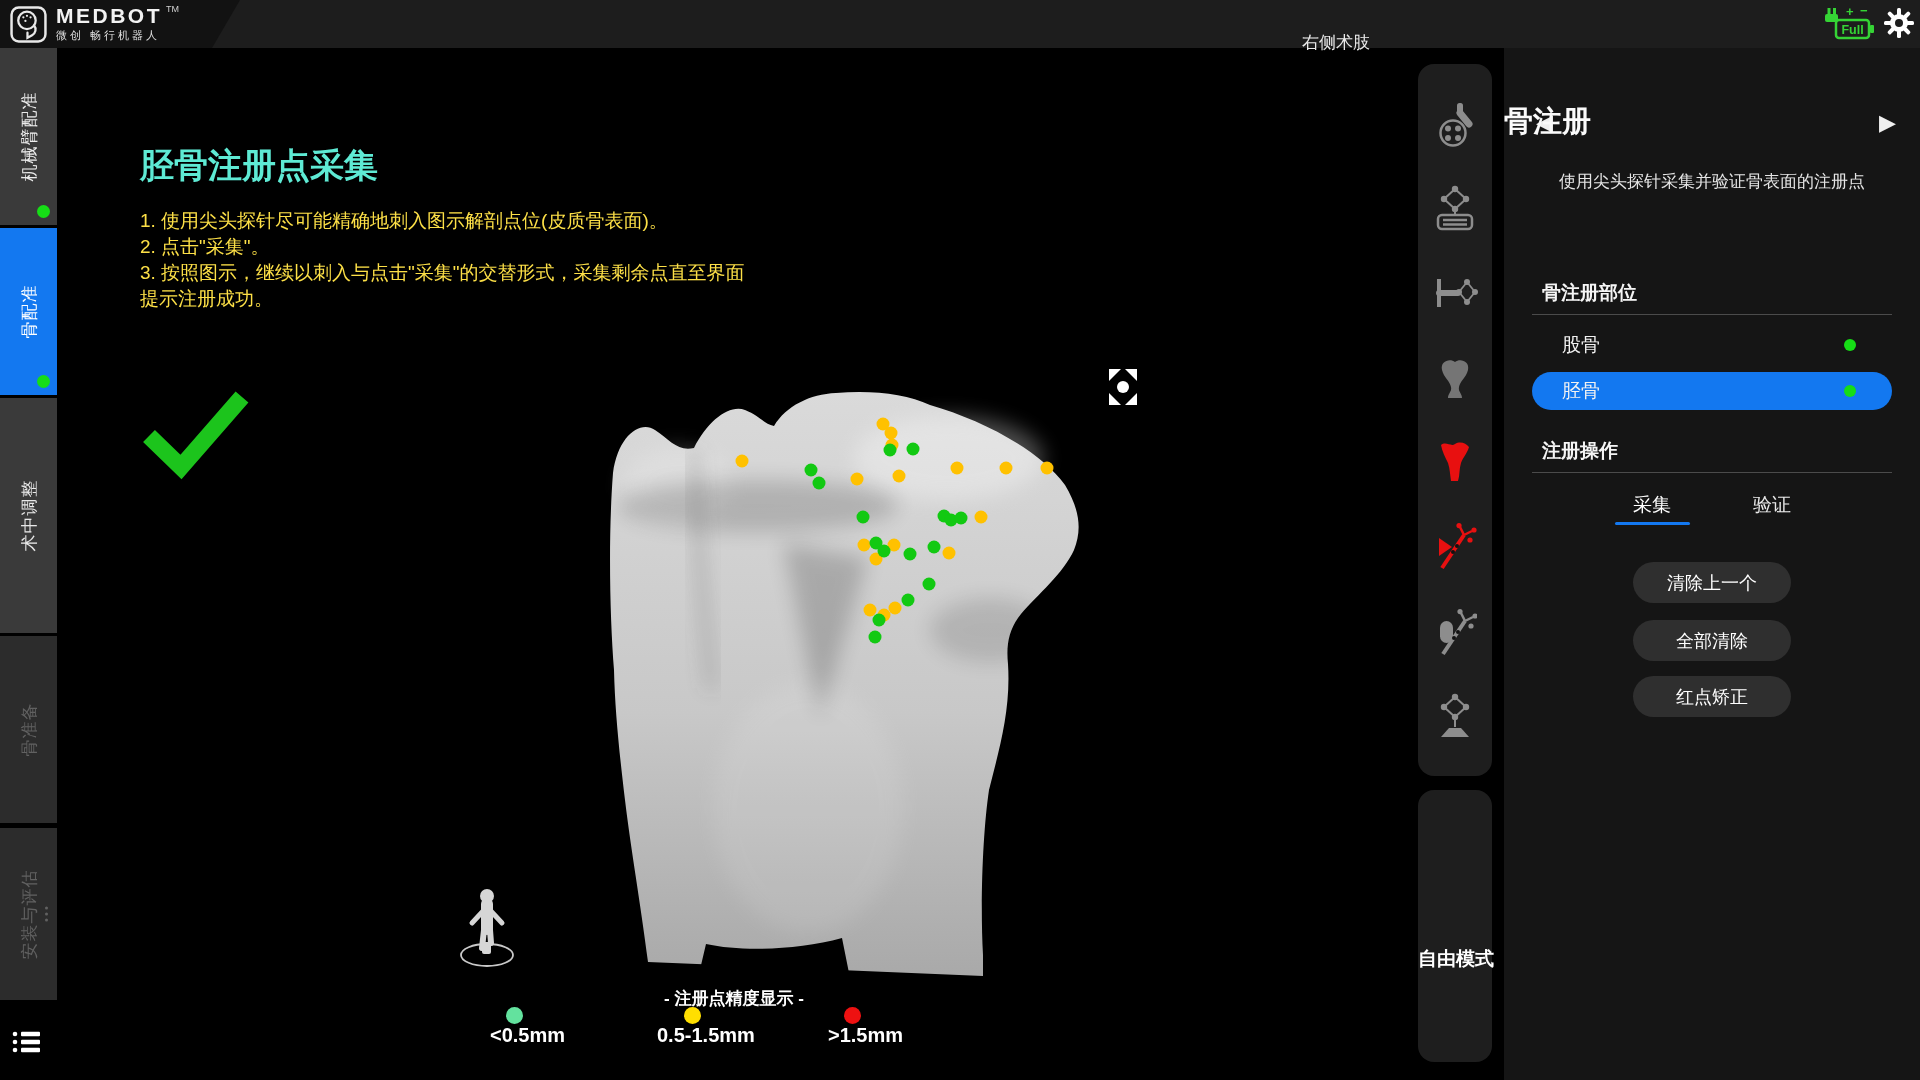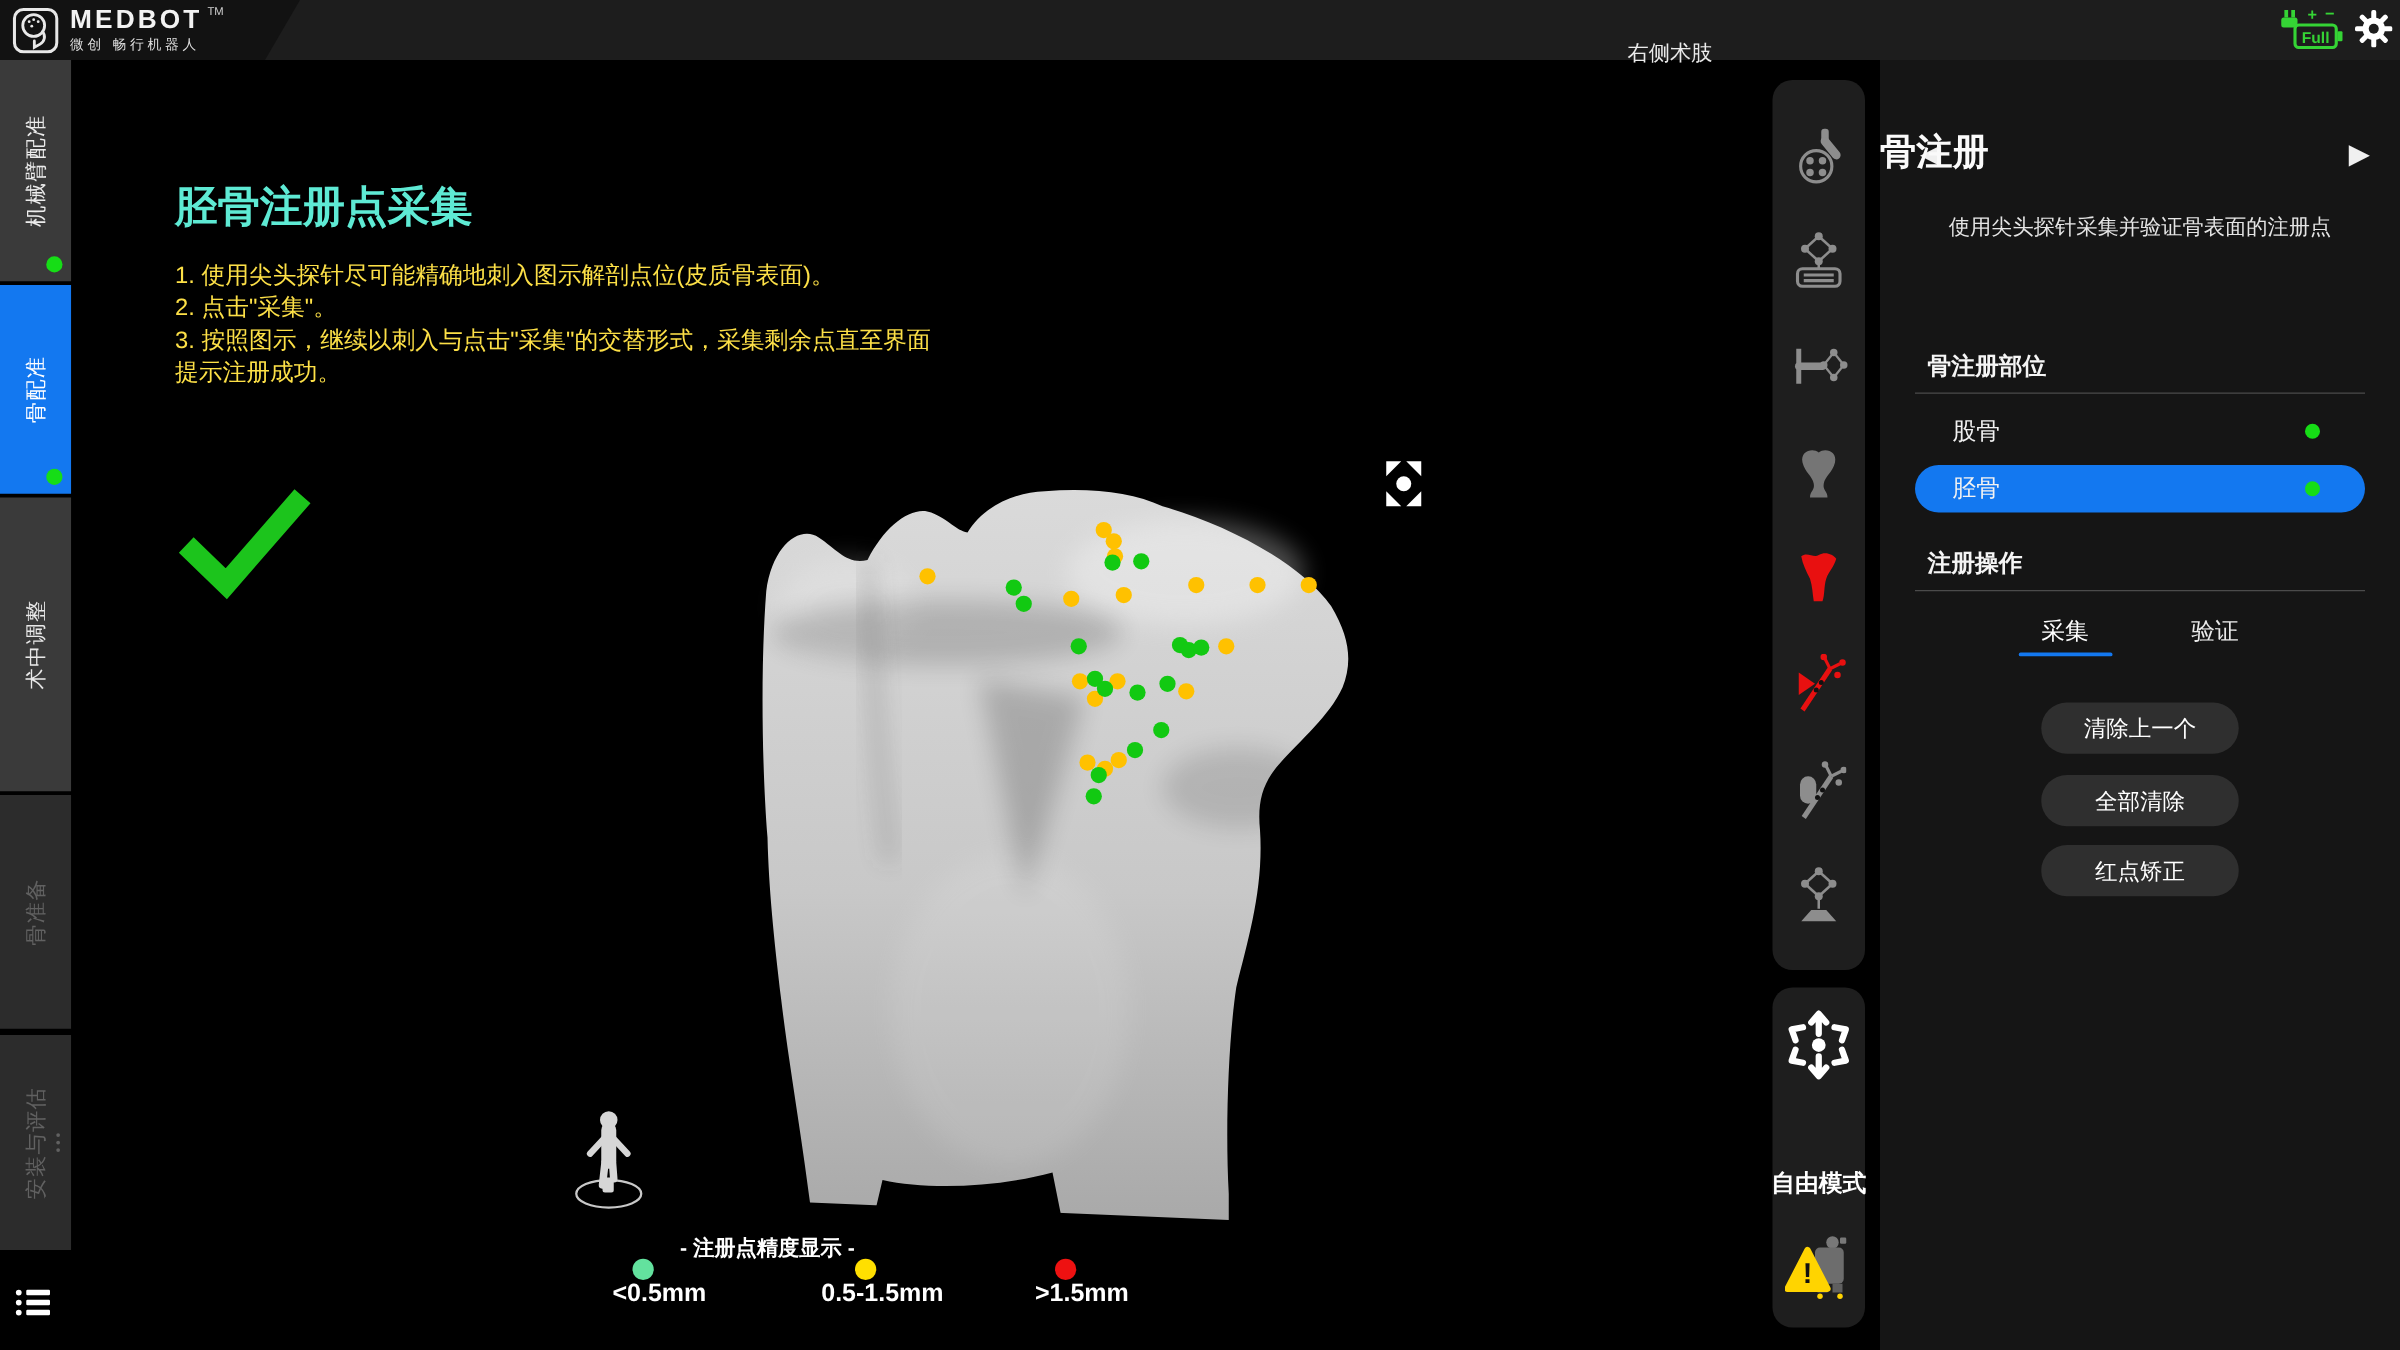--- a/index.html
+++ b/index.html
@@ -38,32 +38,32 @@
   .vp-instr { position:absolute; left:140px; top:208px; width:610px; font-size:19px; line-height:26px; color:#fde047; }
   .checkmark { position:absolute; left:140px; top:386px; }
   .bone-svg { position:absolute; left:558px; top:378px; }
   .points-layer { position:absolute; left:0; top:0; width:1920px; height:1080px; pointer-events:none; }
   .scene-dot { position:absolute; width:13px; height:13px; border-radius:50%; transform:translate(-50%,-50%); }
   .scene-dot.good { background:#12c912; }
   .scene-dot.mid  { background:#ffc100; }
   .reticle { position:absolute; left:1098px; top:364px; cursor:pointer; }
   .person { position:absolute; left:455px; top:884px; }
 
-  .legend-title { position:absolute; left:544px; top:987px; width:340px; text-align:left; font-size:17px; font-weight:bold; color:#fff; }
+  .legend-title { position:absolute; left:564px; top:987px; width:340px; text-align:center; font-size:17px; font-weight:bold; color:#fff; }
   .legend-item { position:absolute; top:1007px; display:flex; align-items:center;flex-direction:column; }
   .legend-item .ldot { width:17px; height:17px; border-radius:50%; margin-right:27px; }
   .legend-item .ltext { font-size:20px; font-weight:bold; color:#fff; }
   .li1 { left:490px; } .li2 { left:657px; } .li3 { left:828px; }
 
   
   .toolbar { position:absolute; left:1418px; top:64px; width:74px; height:712px; background:#1e1e1e; border-radius:16px;
              display:flex; flex-direction:column; justify-content:space-evenly; align-items:center; z-index:10; }
   .tb-icon { width:48px; height:50px; display:flex; align-items:center; justify-content:center; cursor:pointer; }
   .freebox { position:absolute; left:1418px; top:790px; width:74px; height:272px; background:#1e1e1e; border-radius:16px;
-             display:flex; flex-direction:column; align-items:center; z-index:10; cursor:pointer; }
+             display:flex; flex-direction:row; align-items:center; z-index:10; cursor:pointer; }
   .free-icon { margin-top:14px; }
   .free-label { margin-top:66px; font-size:19px; font-weight:bold; color:#fff; white-space:nowrap; }
   .warn-icon { margin-top:26px; }
 
   
   .panel { position:absolute; left:1504px; top:48px; width:416px; height:1032px; background:#151515; }
   .panel-arrow { position:absolute; top:60px; font-size:22px; color:#f0f0f0; cursor:pointer; line-height:30px; }
   .arrow-prev { left:32px; } .arrow-next { right:24px; }
   .panel-title { position:absolute; left:0; top:54px; width:416px; font-size:29px; font-weight:bold; color:#fafafa; }
   .panel-sub { position:absolute; left:28px; top:122px; width:360px; text-align:center; font-size:17px; color:#e5e5e5; }

